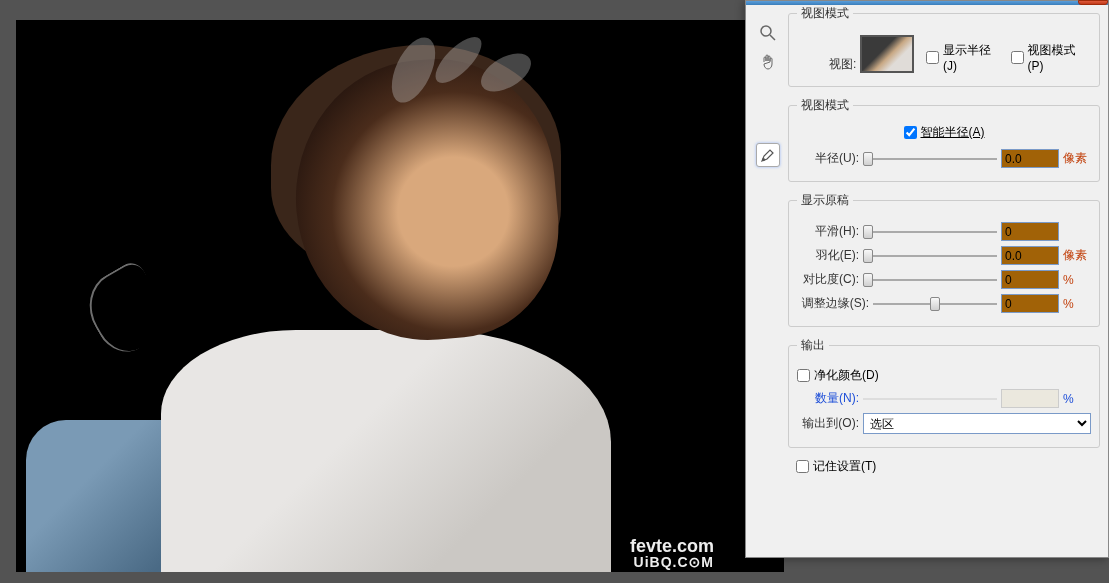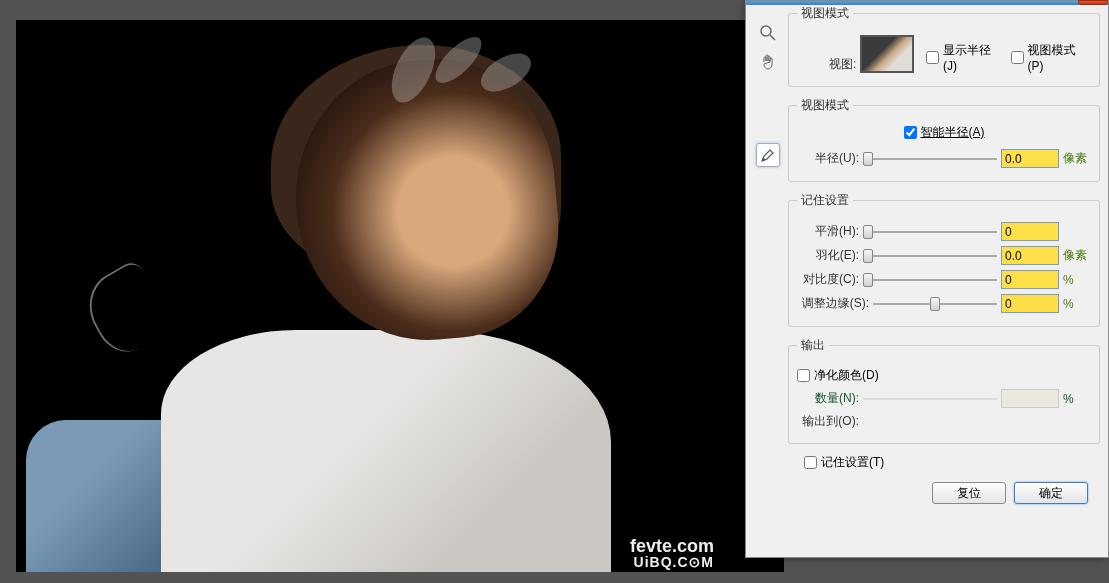--- a/index.html
+++ b/index.html
@@ -214,33 +214,33 @@
       width: 10px;
       height: 14px;
       background: linear-gradient(#f8f8f8, #d0d0d0);
       border: 1px solid #888;
       border-radius: 2px;
     }
     .num-input {
       width: 58px;
       height: 19px;
       border: 1px solid #7a9ac8;
-      background: #fde047;
+      background: #a16207;
       padding: 1px 3px;
       font-size: 12px;
     }
     .num-input.disabled {
       background: #ebe8de;
       border-color: #ccc;
     }
     .unit {
       width: 28px;
-      color: #4d7c0f;
-    }
-    .disabled-text { color: #14532d; }
+      color: #c2410c;
+    }
+    .disabled-text { color: #1d4ed8; }
     select {
       flex: 1;
       height: 21px;
       border: 1px solid #7a9ac8;
       background: #fff;
       font-size: 12px;
       padding: 0 2px;
     }
     .bottom-bar {
       display: flex;
@@ -342,21 +342,21 @@
           <div class="slider">
             <div class="slider-track"></div>
             <div class="slider-thumb" style="left:0"></div>
           </div>
           <input class="num-input" value="0.0" style="">
           <span class="unit">像素</span>
         </div>
       </fieldset>
 
       <fieldset>
-        <legend>记住设置</legend>
+        <legend>显示原稿</legend>
         <div class="row">
           <span class="label label-w">平滑(H):</span>
           <div class="slider">
               <div class="slider-track"></div>
               <div class="slider-thumb" style="left:0"></div>
             </div>
           <input class="num-input" value="0" style="">
           <span class="unit"></span>
         </div>
         <div class="row">
@@ -399,29 +399,28 @@
         <div class="row">
           <span class="label label-w disabled-text">数量(N):</span>
           <div class="slider">
               <div class="slider-track" style="background:#ddd"></div>
             </div>
           <input class="num-input disabled" disabled="" style="">
           <span class="unit disabled-text">%</span>
         </div>
         <div class="row">
           <span class="label label-w">输出到(O):</span>
+          <select>
+            <option>选区</option>
+          </select>
         </div>
       </fieldset>
 
-      <div class="row" style="margin-left:16px">
+      <div class="row" style="margin-left:8px">
         <label class="check-row">
           <input type="checkbox" style="">
           <span>记住设置(T)</span>
         </label>
       </div>
 
-      <div class="bottom-bar">
-        <button class="btn">复位</button>
-        <button class="btn primary">确定</button>
-      </div>
     </div>
   </div>
 </div>
 
 </body></html>

